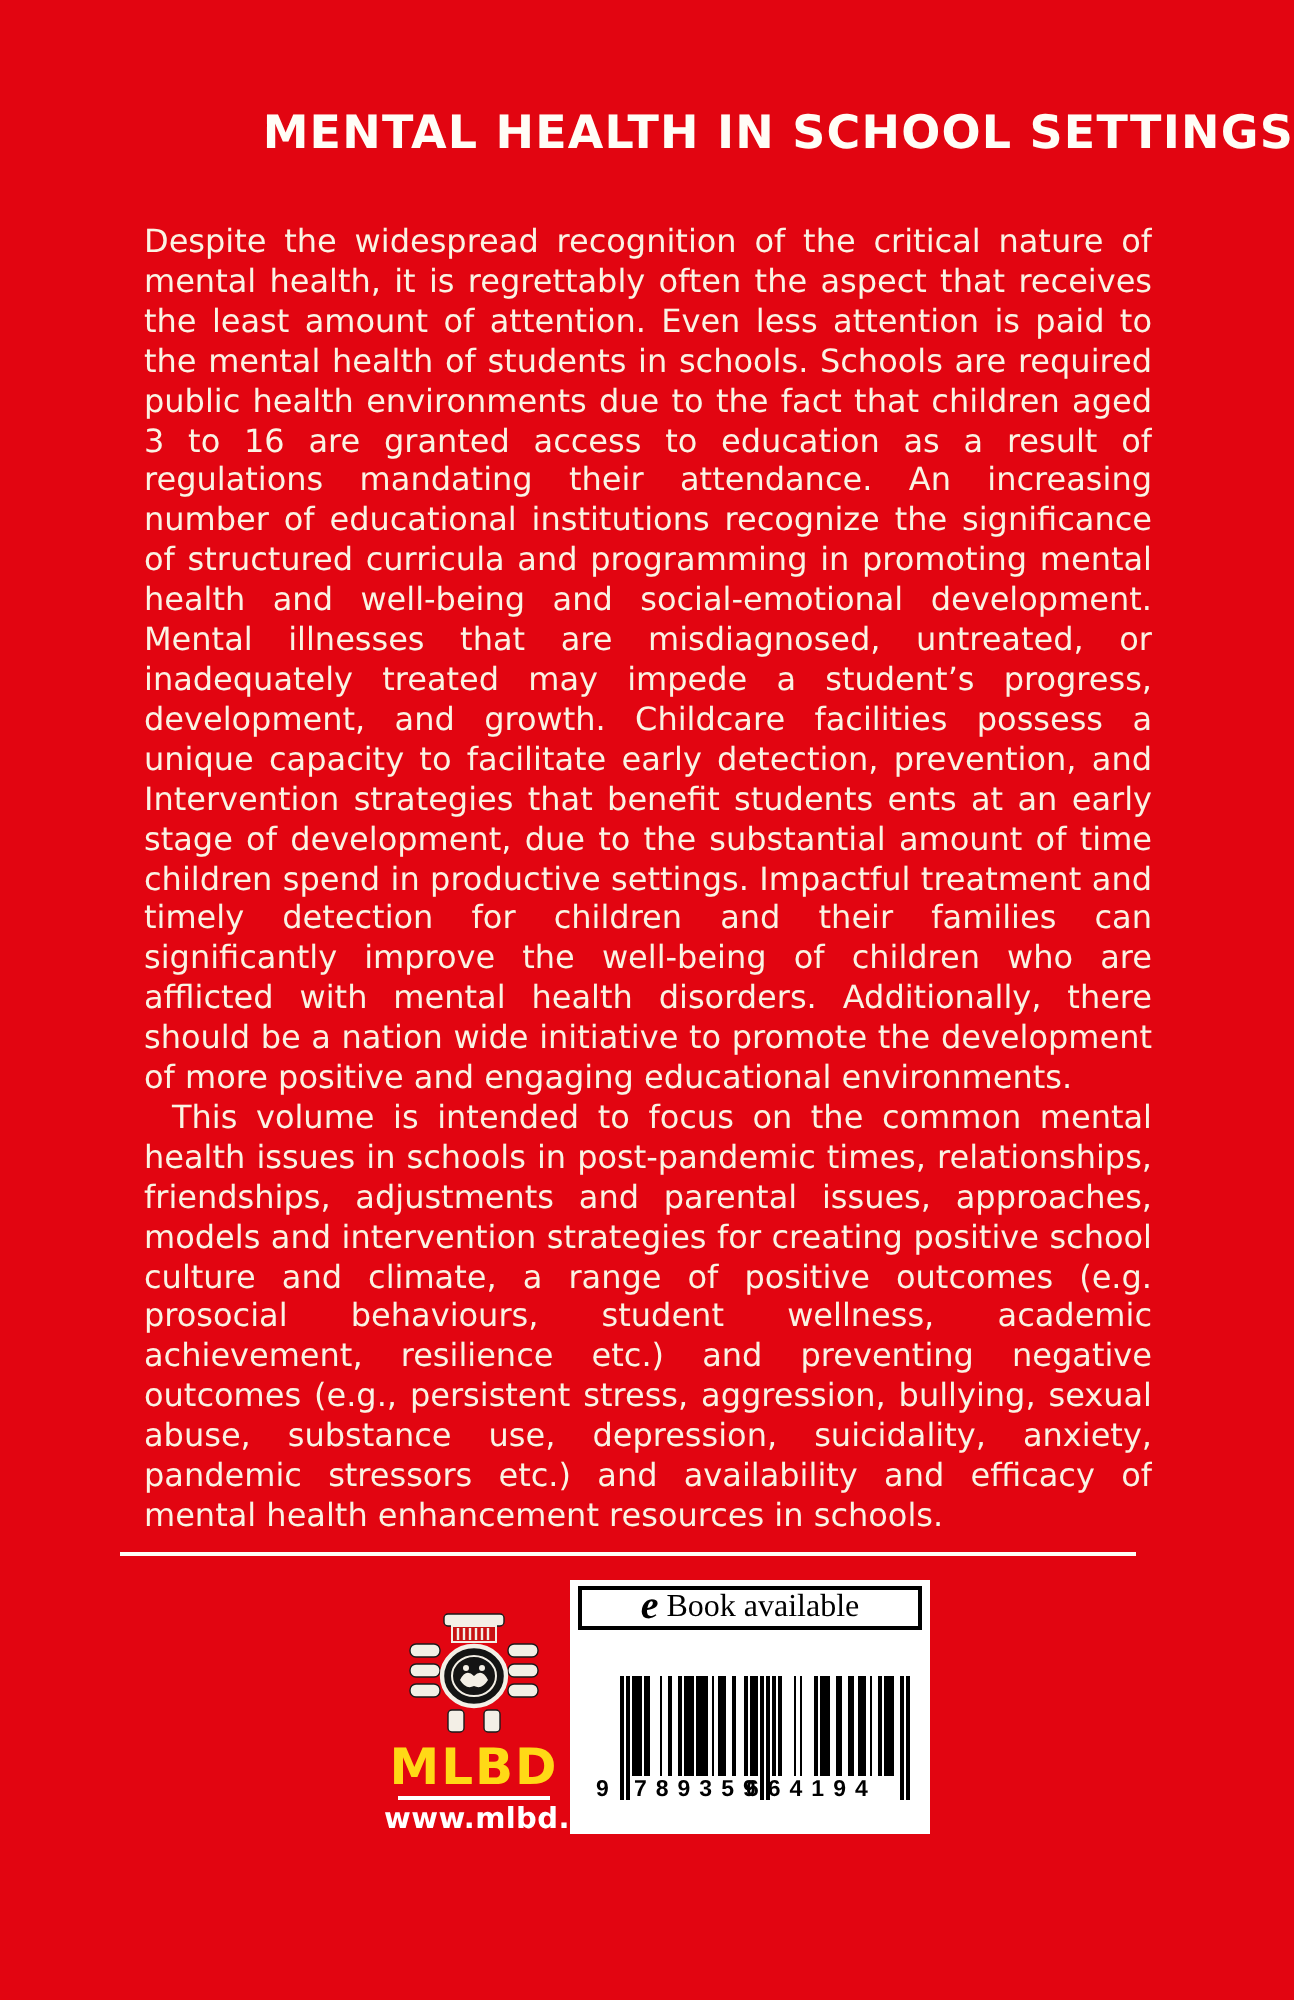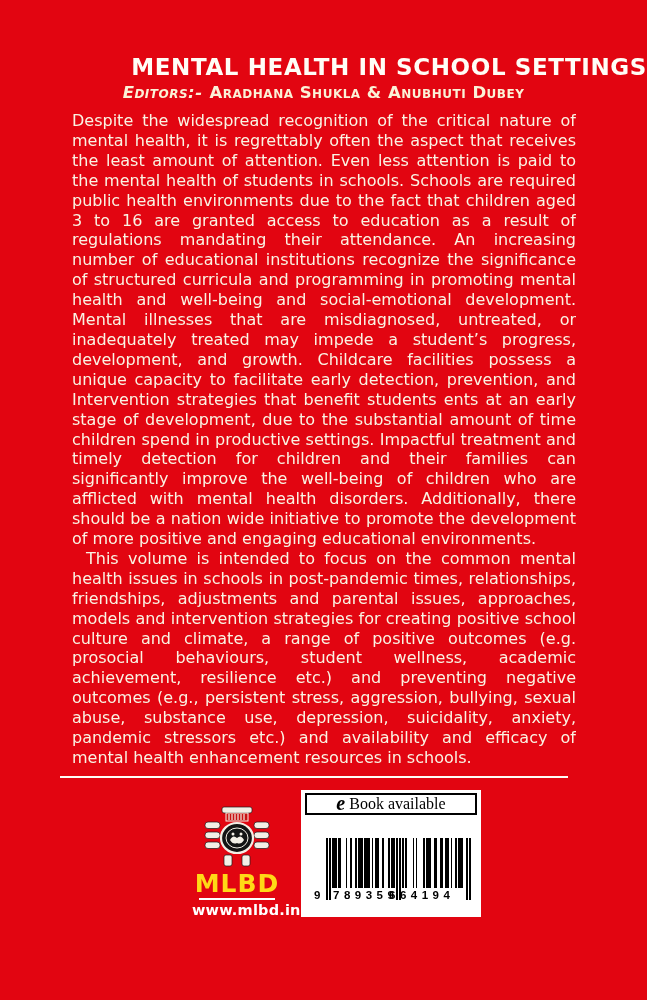--- a/index.html
+++ b/index.html
@@ -49,21 +49,20 @@
     font-size:25px;font-weight:bold;letter-spacing:1px;
     color:var(--accent_yellow,#FFD916);
     line-height:24px;margin-top:2px;
   }
   .pub-underline{width:76px;height:2px;background:#fff;margin:2px auto 2px auto;}
   .pub-site{font-size:14.5px;font-weight:bold;color:#fff;letter-spacing:.2px;}
   
   .isbn-box{
     position:absolute;left:285px;top:790px;width:180px;height:127px;
     background:var(--panel_white,#FFFFFF);
-    margin-left:16px;
   }
   .ebook-box{
     position:absolute;left:4px;top:3px;right:4px;height:22px;
     border:2px solid #000;box-sizing:border-box;
     background:#fff;
     text-align:center;
     font-family:"Liberation Serif",serif;
     font-size:16px;color:#000;line-height:17px;
     white-space:nowrap;
   }
@@ -102,23 +101,20 @@
     font-size:15px;font-weight:bold;color:#000;
   }
 </style>
 </head>
 <body>
 
 <div class="cover">
 
   <h1 class="title">MENTAL HEALTH IN SCHOOL SETTINGS</h1>
 
-  <div class="editors">
-    <span class="ed-label">Editors:-</span><span>Aradhana Shukla &amp; Anubhuti Dubey</span>
-  </div>
 
   <div class="synopsis">
     <p>Despite the widespread recognition of the critical nature of mental health, it is regrettably often the aspect that receives the least amount of attention. Even less attention is paid to the mental health of students in schools. Schools are required public health environments due to the fact that children aged 3 to 16 are granted access to education as a result of regulations mandating their attendance. An increasing number of educational institutions recognize the significance of structured curricula and programming in promoting mental health and well-being and social-emotional development. Mental illnesses that are misdiagnosed, untreated, or inadequately treated may impede a student’s progress, development, and growth. Childcare facilities possess a unique capacity to facilitate early detection, prevention, and Intervention strategies that benefit students ents at an early stage of development, due to the substantial amount of time children spend in productive settings. Impactful treatment and timely detection for children and their families can significantly improve the well-being of children who are afflicted with mental health disorders. Additionally, there should be a nation wide initiative to promote the development of more positive and engaging educational environments.</p>
     <p class="indent">This volume is intended to focus on the common mental health issues in schools in post-pandemic times, relationships, friendships, adjustments and parental issues, approaches, models and intervention strategies for creating positive school culture and climate, a range of positive outcomes (e.g. prosocial behaviours, student wellness, academic achievement, resilience etc.) and preventing negative outcomes (e.g., persistent stress, aggression, bullying, sexual abuse, substance use, depression, suicidality, anxiety, pandemic stressors etc.) and availability and efficacy of mental health enhancement resources in schools.</p>
   </div>
 
   <div class="divider"></div>
 
   <div class="publisher">
     <svg class="emblem" width="66" height="64" viewBox="0 0 66 64">

